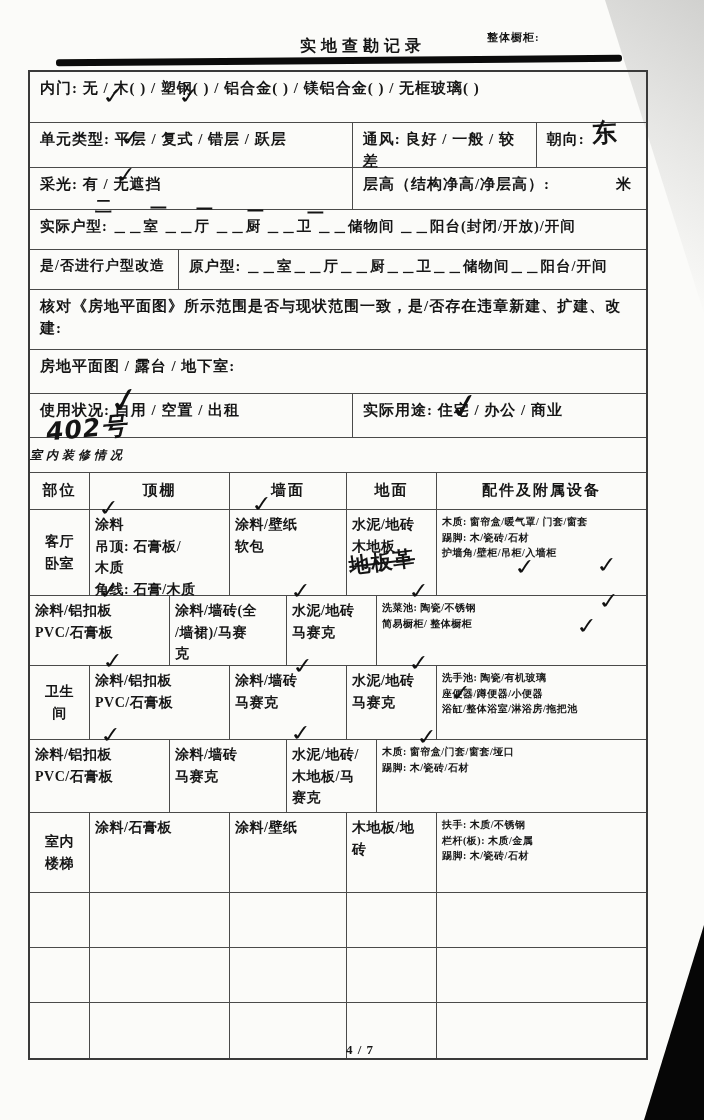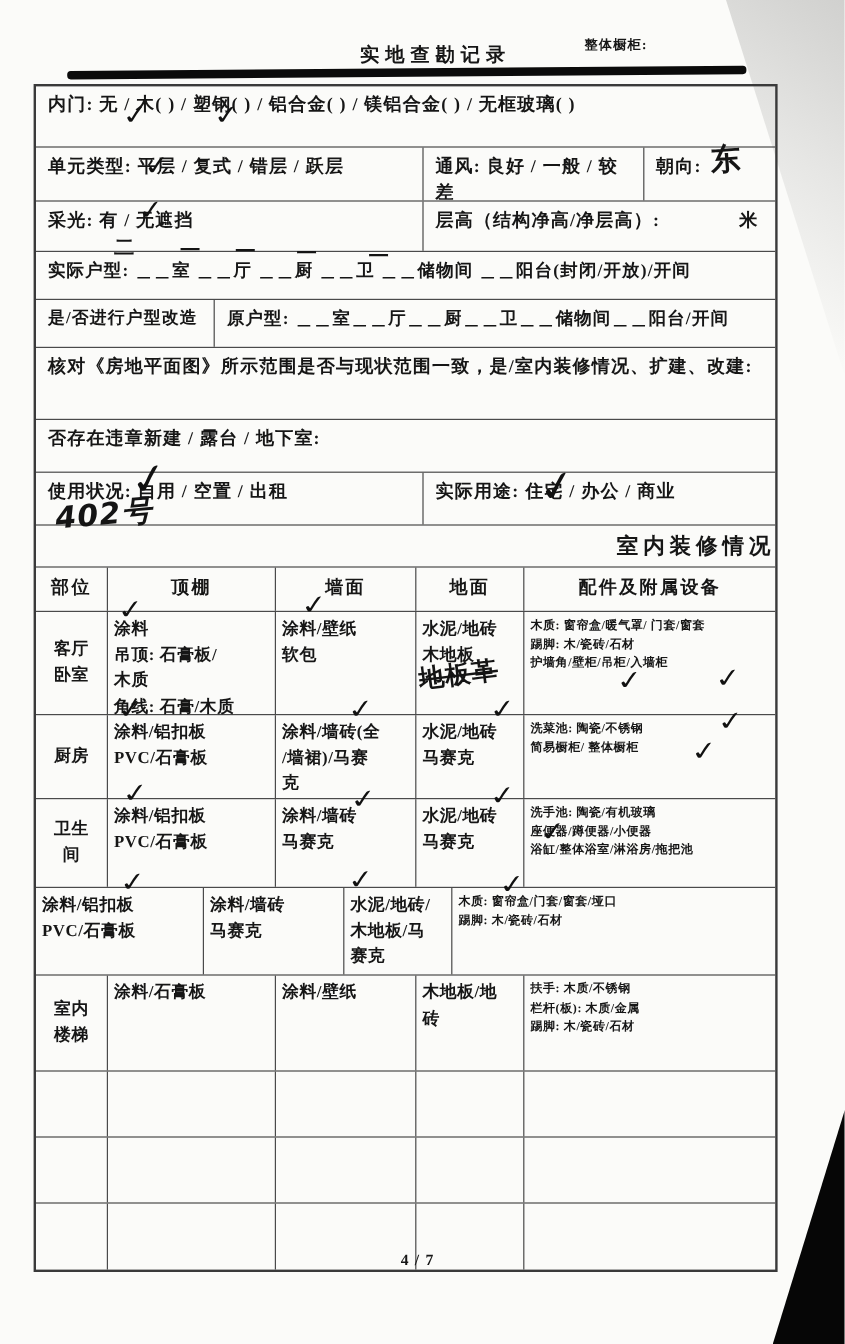--- a/index.html
+++ b/index.html
@@ -28,34 +28,34 @@
   
   .formbox{
     position:absolute;left:28px;top:70px;width:620px;
     border:2px solid #3a3a3a;box-sizing:border-box;background:transparent;
   }
   .frow{display:flex;border-bottom:1px solid #4a4a4a;box-sizing:border-box;}
   .frow:last-child{border-bottom:none;}
   .fcell{box-sizing:border-box;padding:6px 8px 0 10px;font-weight:bold;font-size:15px;letter-spacing:1px;white-space:pre-line;line-height:1.45;}
   .fcell.bordered{border-right:1px solid #4a4a4a;}
   .flex-between{display:flex;justify-content:space-between;align-items:flex-start;}
-  .section-title{display:flex;align-items:center;justify-content:flex-end;font-weight:bold;font-size:18px;letter-spacing:4px;}
+  .section-title{display:flex;align-items:center;justify-content:flex-start;font-weight:bold;font-size:12px;letter-spacing:4px;font-style:italic;}
   
   .dtable{display:flex;flex-direction:column;}
   .drow{display:flex;border-bottom:1px solid #4a4a4a;box-sizing:border-box;}
   .drow:last-child{border-bottom:none;}
   .dcell{box-sizing:border-box;border-right:1px solid #4a4a4a;padding:4px 5px;font-weight:bold;font-size:14px;line-height:1.55;white-space:pre-line;letter-spacing:0.5px;}
   .dcell:last-child{border-right:none;}
   .c-part{width:60px;display:flex;align-items:center;justify-content:center;text-align:center;padding:2px;}
   .c-ceiling{width:140px;}
   .c-wall{width:117px;}
   .c-floor{width:90px;}
   .c-fittings{width:209px;font-size:10px;}
   .dheader .dcell{display:flex;align-items:center;justify-content:center;text-align:center;font-size:15px;letter-spacing:2px;padding:2px;}
-  .footer{position:absolute;left:300px;top:1042px;width:96px;text-align:center;font-size:13px;font-weight:bold;letter-spacing:1px;}
+  .footer{position:absolute;left:312px;top:1042px;width:96px;text-align:center;font-size:13px;font-weight:bold;letter-spacing:1px;}
   
   .overlay{position:absolute;inset:0;pointer-events:none;}
   .ck{
     position:absolute;font-family:"DejaVu Sans",sans-serif;
     font-size:21px;font-weight:bold;color:#111;
     transform:rotate(-8deg) scaleX(1.25);
   }
   .ck-big{font-size:34px;transform:rotate(-12deg) scaleX(1.1);}
   .hand{
     position:absolute;font-family:"DejaVu Sans",sans-serif;
@@ -101,25 +101,25 @@
     <div class="frow" style="height:40px">
       <div class="fcell" style="width:100%;font-size:14.5px">实际户型:  ＿＿室 ＿＿厅 ＿＿厨 ＿＿卫 ＿＿储物间 ＿＿阳台(封闭/开放)/开间</div>
     </div>
 
     <div class="frow" style="height:40px">
       <div class="fcell bordered" style="width:150px;font-size:14px">是/否进行户型改造</div>
       <div class="fcell" style="width:470px;font-size:14.5px">原户型:  ＿＿室＿＿厅＿＿厨＿＿卫＿＿储物间＿＿阳台/开间</div>
     </div>
 
     <div class="frow" style="height:60px">
-      <div class="fcell" style="width:100%;font-size:15px">核对《房地平面图》所示范围是否与现状范围一致，是/室内装修情况、扩建、改建:</div>
+      <div class="fcell" style="width:100%;font-size:15px">核对《房地平面图》所示范围是否与现状范围一致，是/否存在违章新建、扩建、改建:</div>
     </div>
 
     <div class="frow" style="height:44px">
-      <div class="fcell" style="width:100%">否存在违章新建 / 露台 / 地下室:</div>
+      <div class="fcell" style="width:100%">房地平面图 / 露台 / 地下室:</div>
     </div>
 
     <div class="frow" style="height:44px">
       <div class="fcell bordered" style="width:325px">使用状况: 自用 / 空置 / 出租</div>
       <div class="fcell" style="width:295px">实际用途: 住宅 / 办公 / 商业</div>
     </div>
 
     <div class="frow section-title" style="height:35px">
       <span>室内装修情况</span>
     </div>
@@ -144,21 +144,20 @@
         <div class="dcell c-wall">涂料/壁纸
 软包</div>
         <div class="dcell c-floor">水泥/地砖
 木地板</div>
         <div class="dcell c-fittings">木质: 窗帘盒/暖气罩/ 门套/窗套
 踢脚: 木/瓷砖/石材
 护墙角/壁柜/吊柜/入墙柜</div>
       </div>
 
       <div class="drow" style="height:70px">
-        <div class="dcell c-part">厨房</div>
         <div class="dcell c-ceiling">涂料/铝扣板
 PVC/石膏板</div>
         <div class="dcell c-wall">涂料/墙砖(全
 /墙裙)/马赛
 克</div>
         <div class="dcell c-floor">水泥/地砖
 马赛克</div>
         <div class="dcell c-fittings">洗菜池: 陶瓷/不锈钢
 简易橱柜/ 整体橱柜</div>
       </div>

